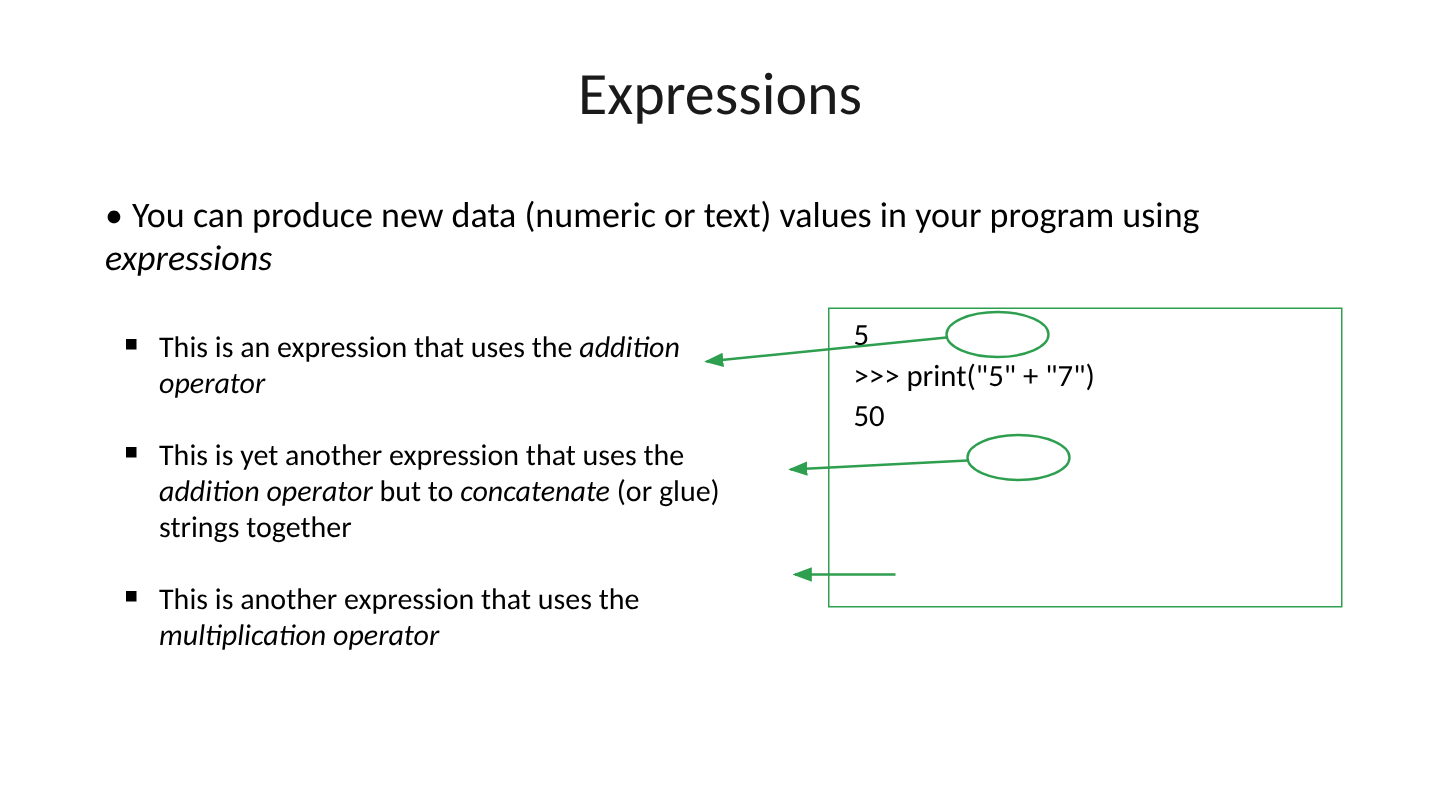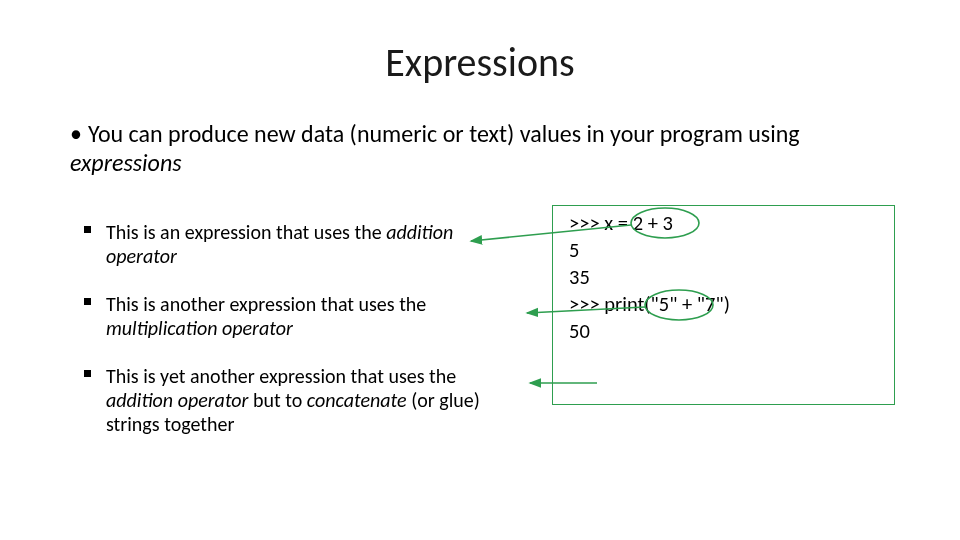--- a/index.html
+++ b/index.html
@@ -24,21 +24,21 @@
     left: 0;
     width: 960px;
     text-align: center;
     font-size: 40px;
     font-weight: 400;
     color: #1a1a1a;
   }
   .main-bullet {
     position: absolute;
     left: 70px;
-    top: 120px;
+    top: 130px;
     width: 790px;
     font-size: 24px;
     line-height: 1.2;
   }
   .main-bullet .dot {
     display: inline-block;
     width: 18px;
   }
   .main-bullet .text {
     display: inline;
@@ -101,32 +101,30 @@
     <span class="dot">•</span><span class="text"><span>You can produce new data (numeric or text) values in your program using </span><em>expressions</em></span>
   </div>
 
   <div class="sub-list">
     <div class="sub-item">
       <span class="sq"></span>
       <span>This is an expression that uses the </span><em>addition operator</em>
     </div>
     <div class="sub-item">
       <span class="sq"></span>
-      <span>This is another expression that uses the </span><em>multiplication operator</em>
+      <span>This is yet another expression that uses the </span><em>addition operator</em><span> but to </span><em>concatenate</em><span> (or glue) strings together</span>
     </div>
     <div class="sub-item">
       <span class="sq"></span>
-      <span>This is yet another expression that uses the </span><em>addition operator</em><span> but to </span><em>concatenate</em><span> (or glue) strings together</span>
+      <span>This is another expression that uses the </span><em>multiplication operator</em>
     </div>
   </div>
 
   <div class="code-box">
-    <div class="code-line"><span>&gt;&gt;&gt; x = </span><span>2 + 3</span></div>
     <div class="code-line">5</div>
-    <div class="code-line">35</div>
     <div class="code-line">&gt;&gt;&gt; print("5" + "7")</div>
     <div class="code-line">50</div>
   </div>
 
   <svg class="overlay">
     <defs>
       <marker id="arrowhead" markerWidth="8" markerHeight="8" refX="7" refY="3" orient="auto">
         <path d="M0,0 L8,3 L0,6 Z" fill="#2e9e4f"></path>
       </marker>
     </defs>

